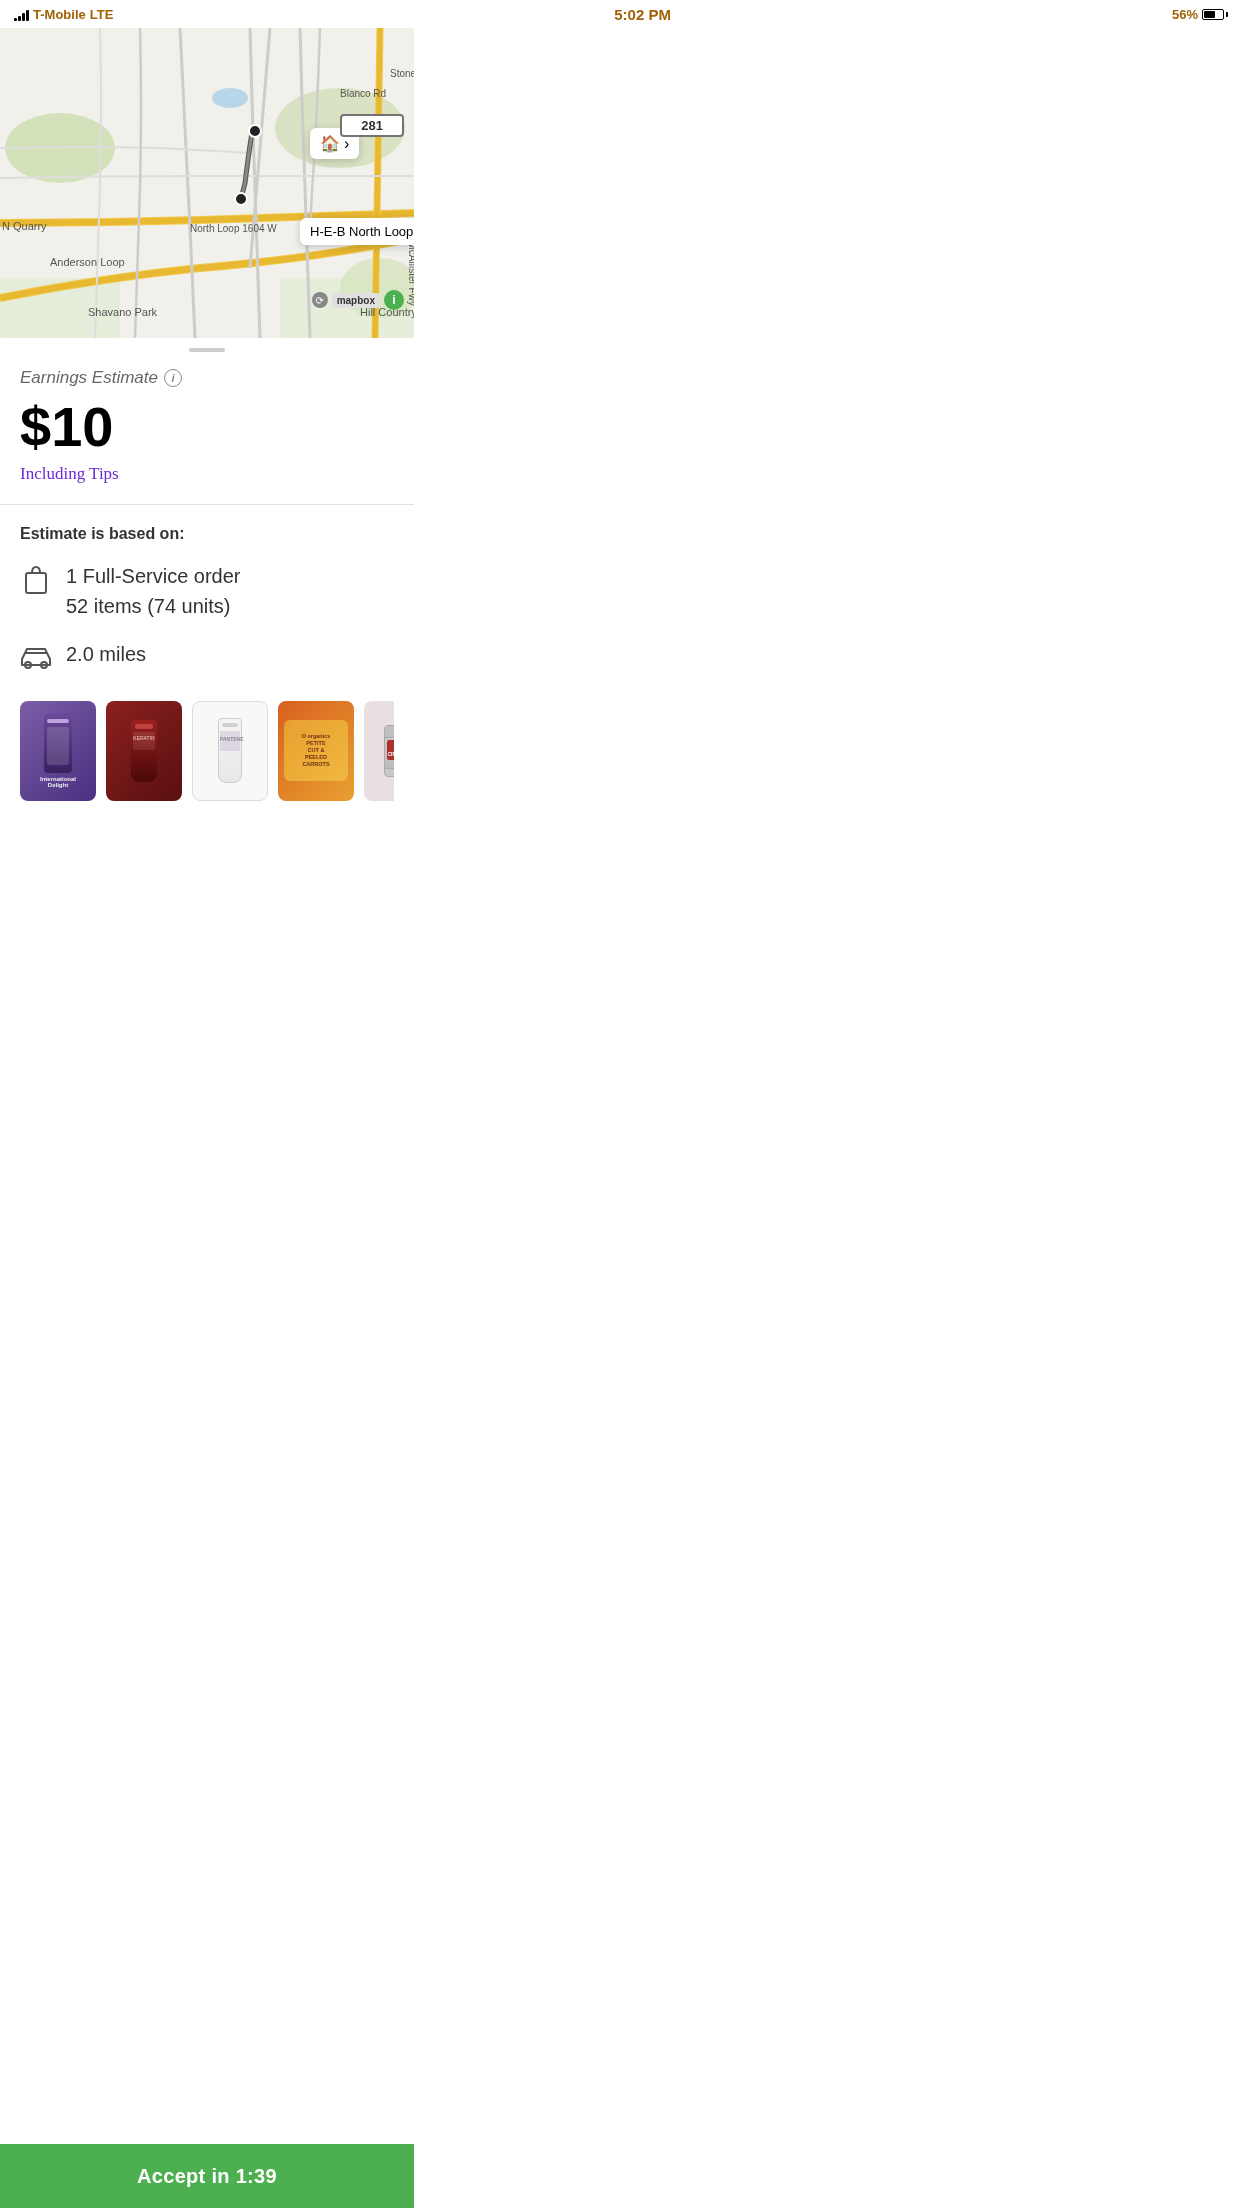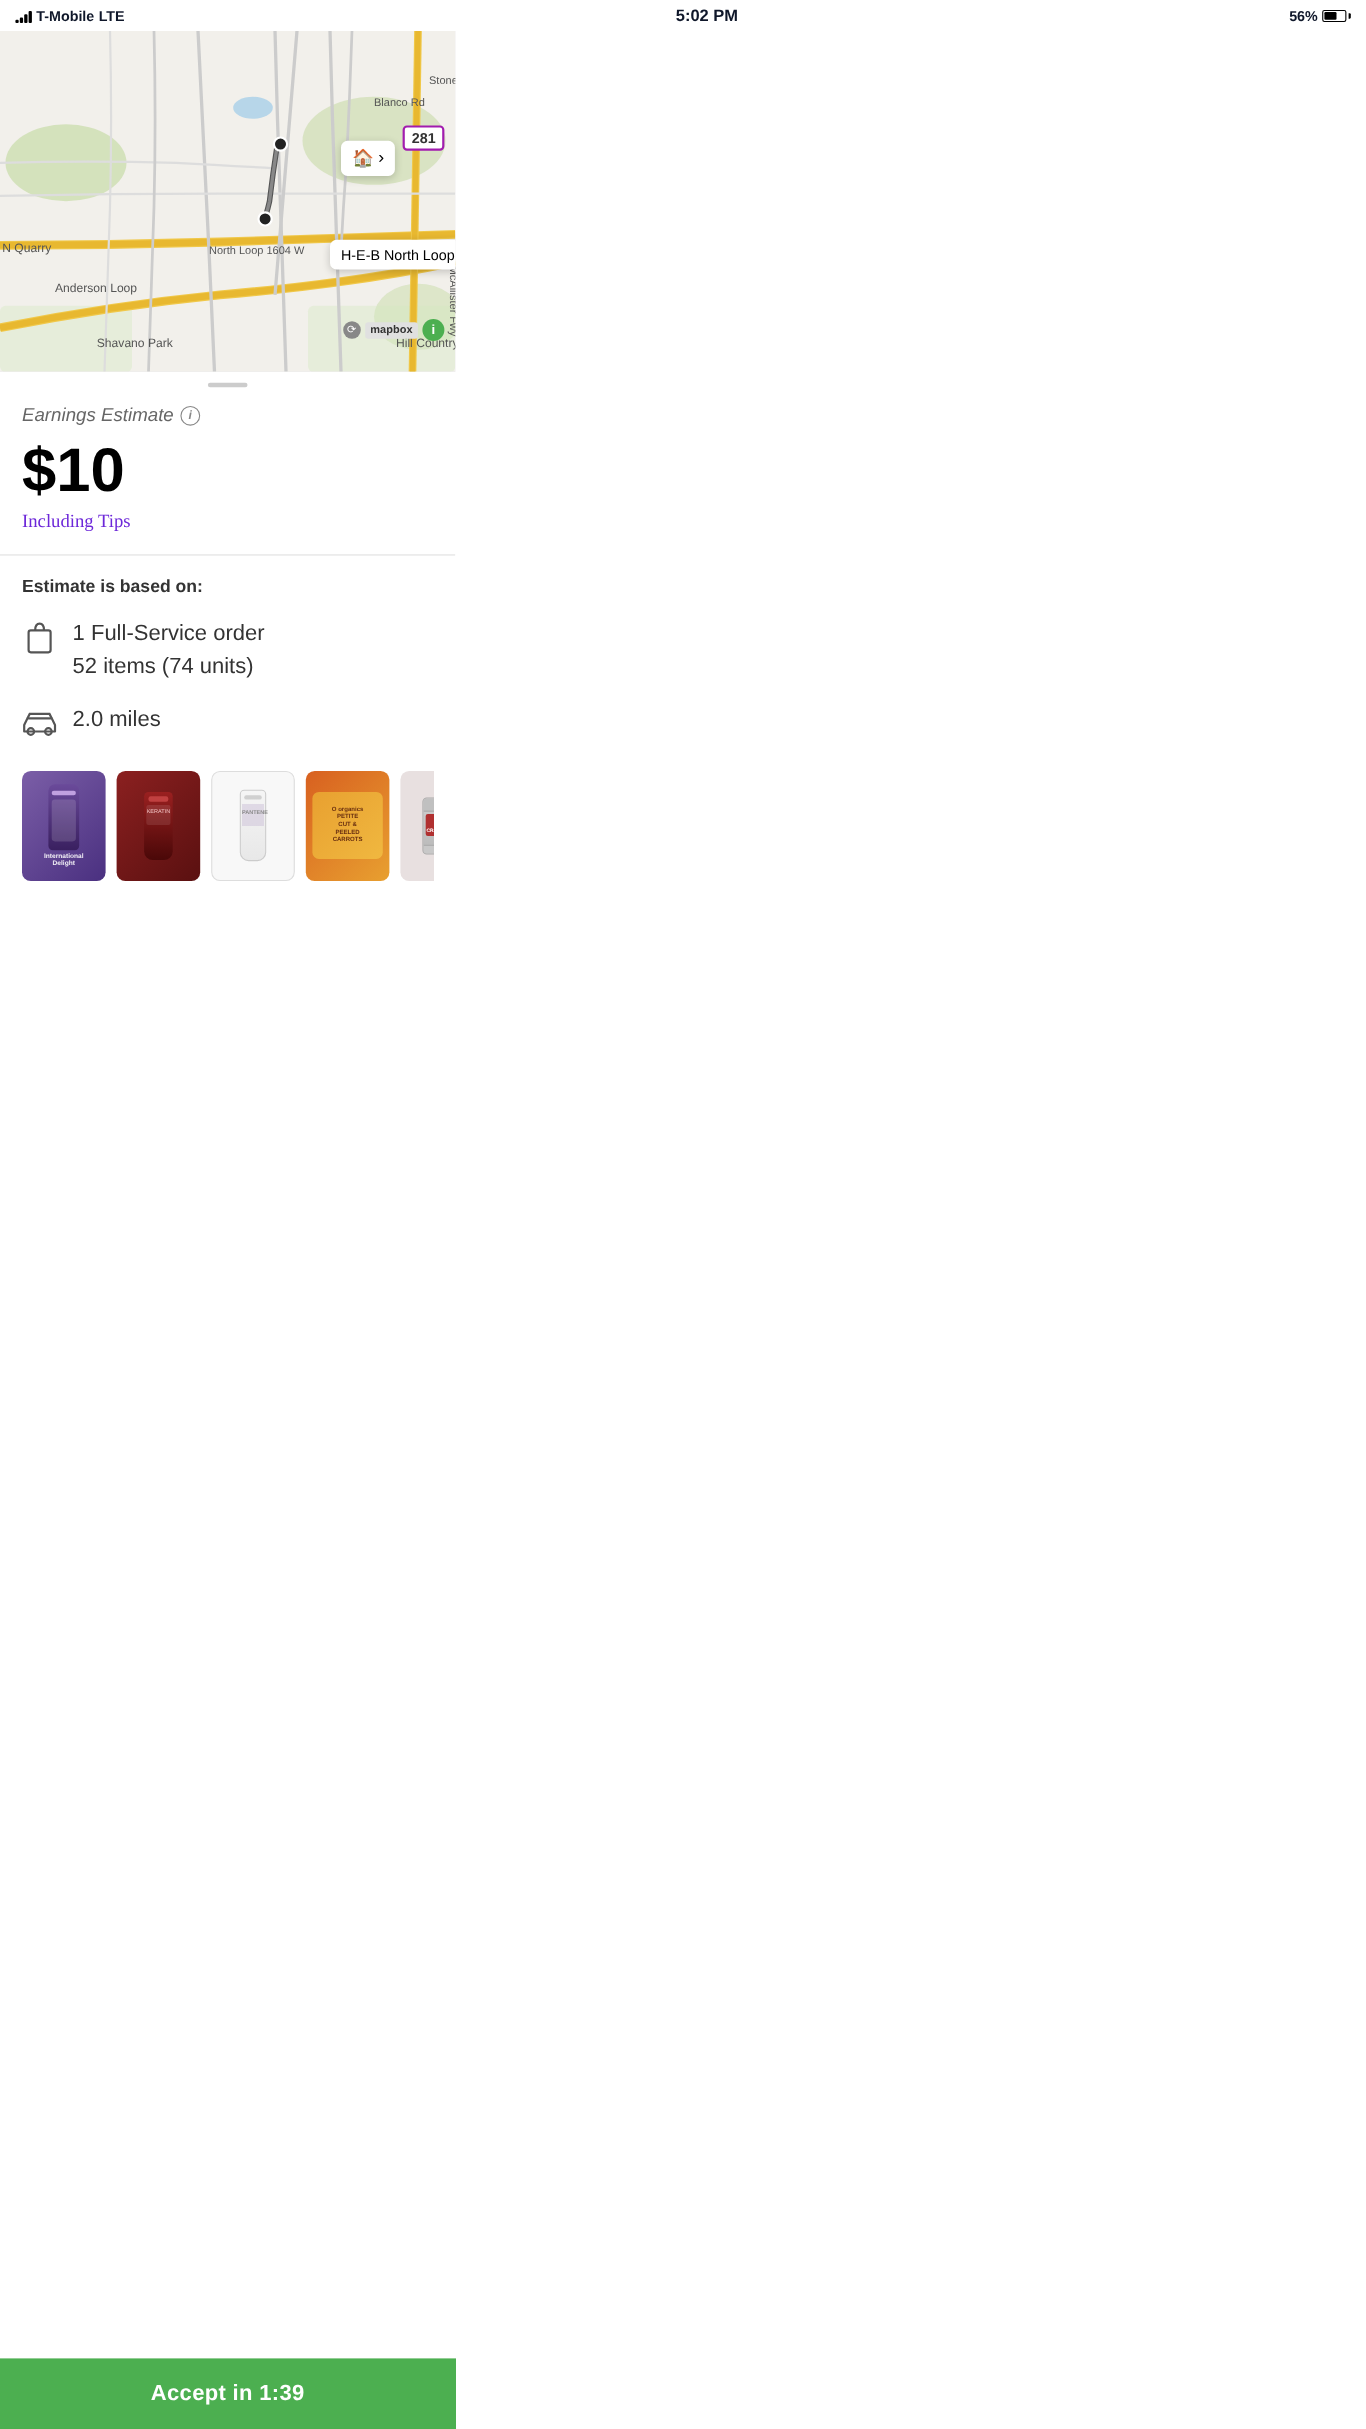--- a/index.html
+++ b/index.html
@@ -14,21 +14,21 @@
 
     
     .status-bar {
       display: flex;
       justify-content: space-between;
       align-items: center;
       padding: 6px 14px 4px;
       background: #fff;
       font-size: 13px;
       font-weight: 600;
-      color: #0f172a;
+      color: #a16207;
       position: absolute;
       top: 0; left: 0; right: 0;
       z-index: 100;
       gap: 11px;
     }
     .status-left { display: flex; align-items: center; gap: 4px; }
     .status-center { font-size: 15px; font-weight: 600; }
     .status-right { display: flex; align-items: center; gap: 4px; font-size: 13px; }
     .signal-bars {
       display: flex; gap: 1px; align-items: flex-end; height: 12px;
@@ -110,22 +110,22 @@
     }
     .info-circle {
       width: 20px; height: 20px; border-radius: 50%; background: #4CAF50;
       display: flex; align-items: center; justify-content: center; color: white; font-size: 12px; font-weight: 700;
     }
 
     
     .route-281 {
       position: absolute;
       top: 86px; right: 10px;
-      background: white; border: 2px solid #a21caf; border-radius: 4px;
-      font-size: 13px; font-weight: 700; padding: 2px 6px; color: #333;
+      background: white; border: 2px solid #737373; border-radius: 4px;
+      font-size: 13px; font-weight: 700; padding: 2px 19px; color: #333;
     }
 
     
     .drag-handle {
       display: flex; justify-content: center; padding: 10px 0 0;
     }
     .drag-handle-bar {
       width: 36px; height: 4px; background: #ccc; border-radius: 2px;
     }
 

